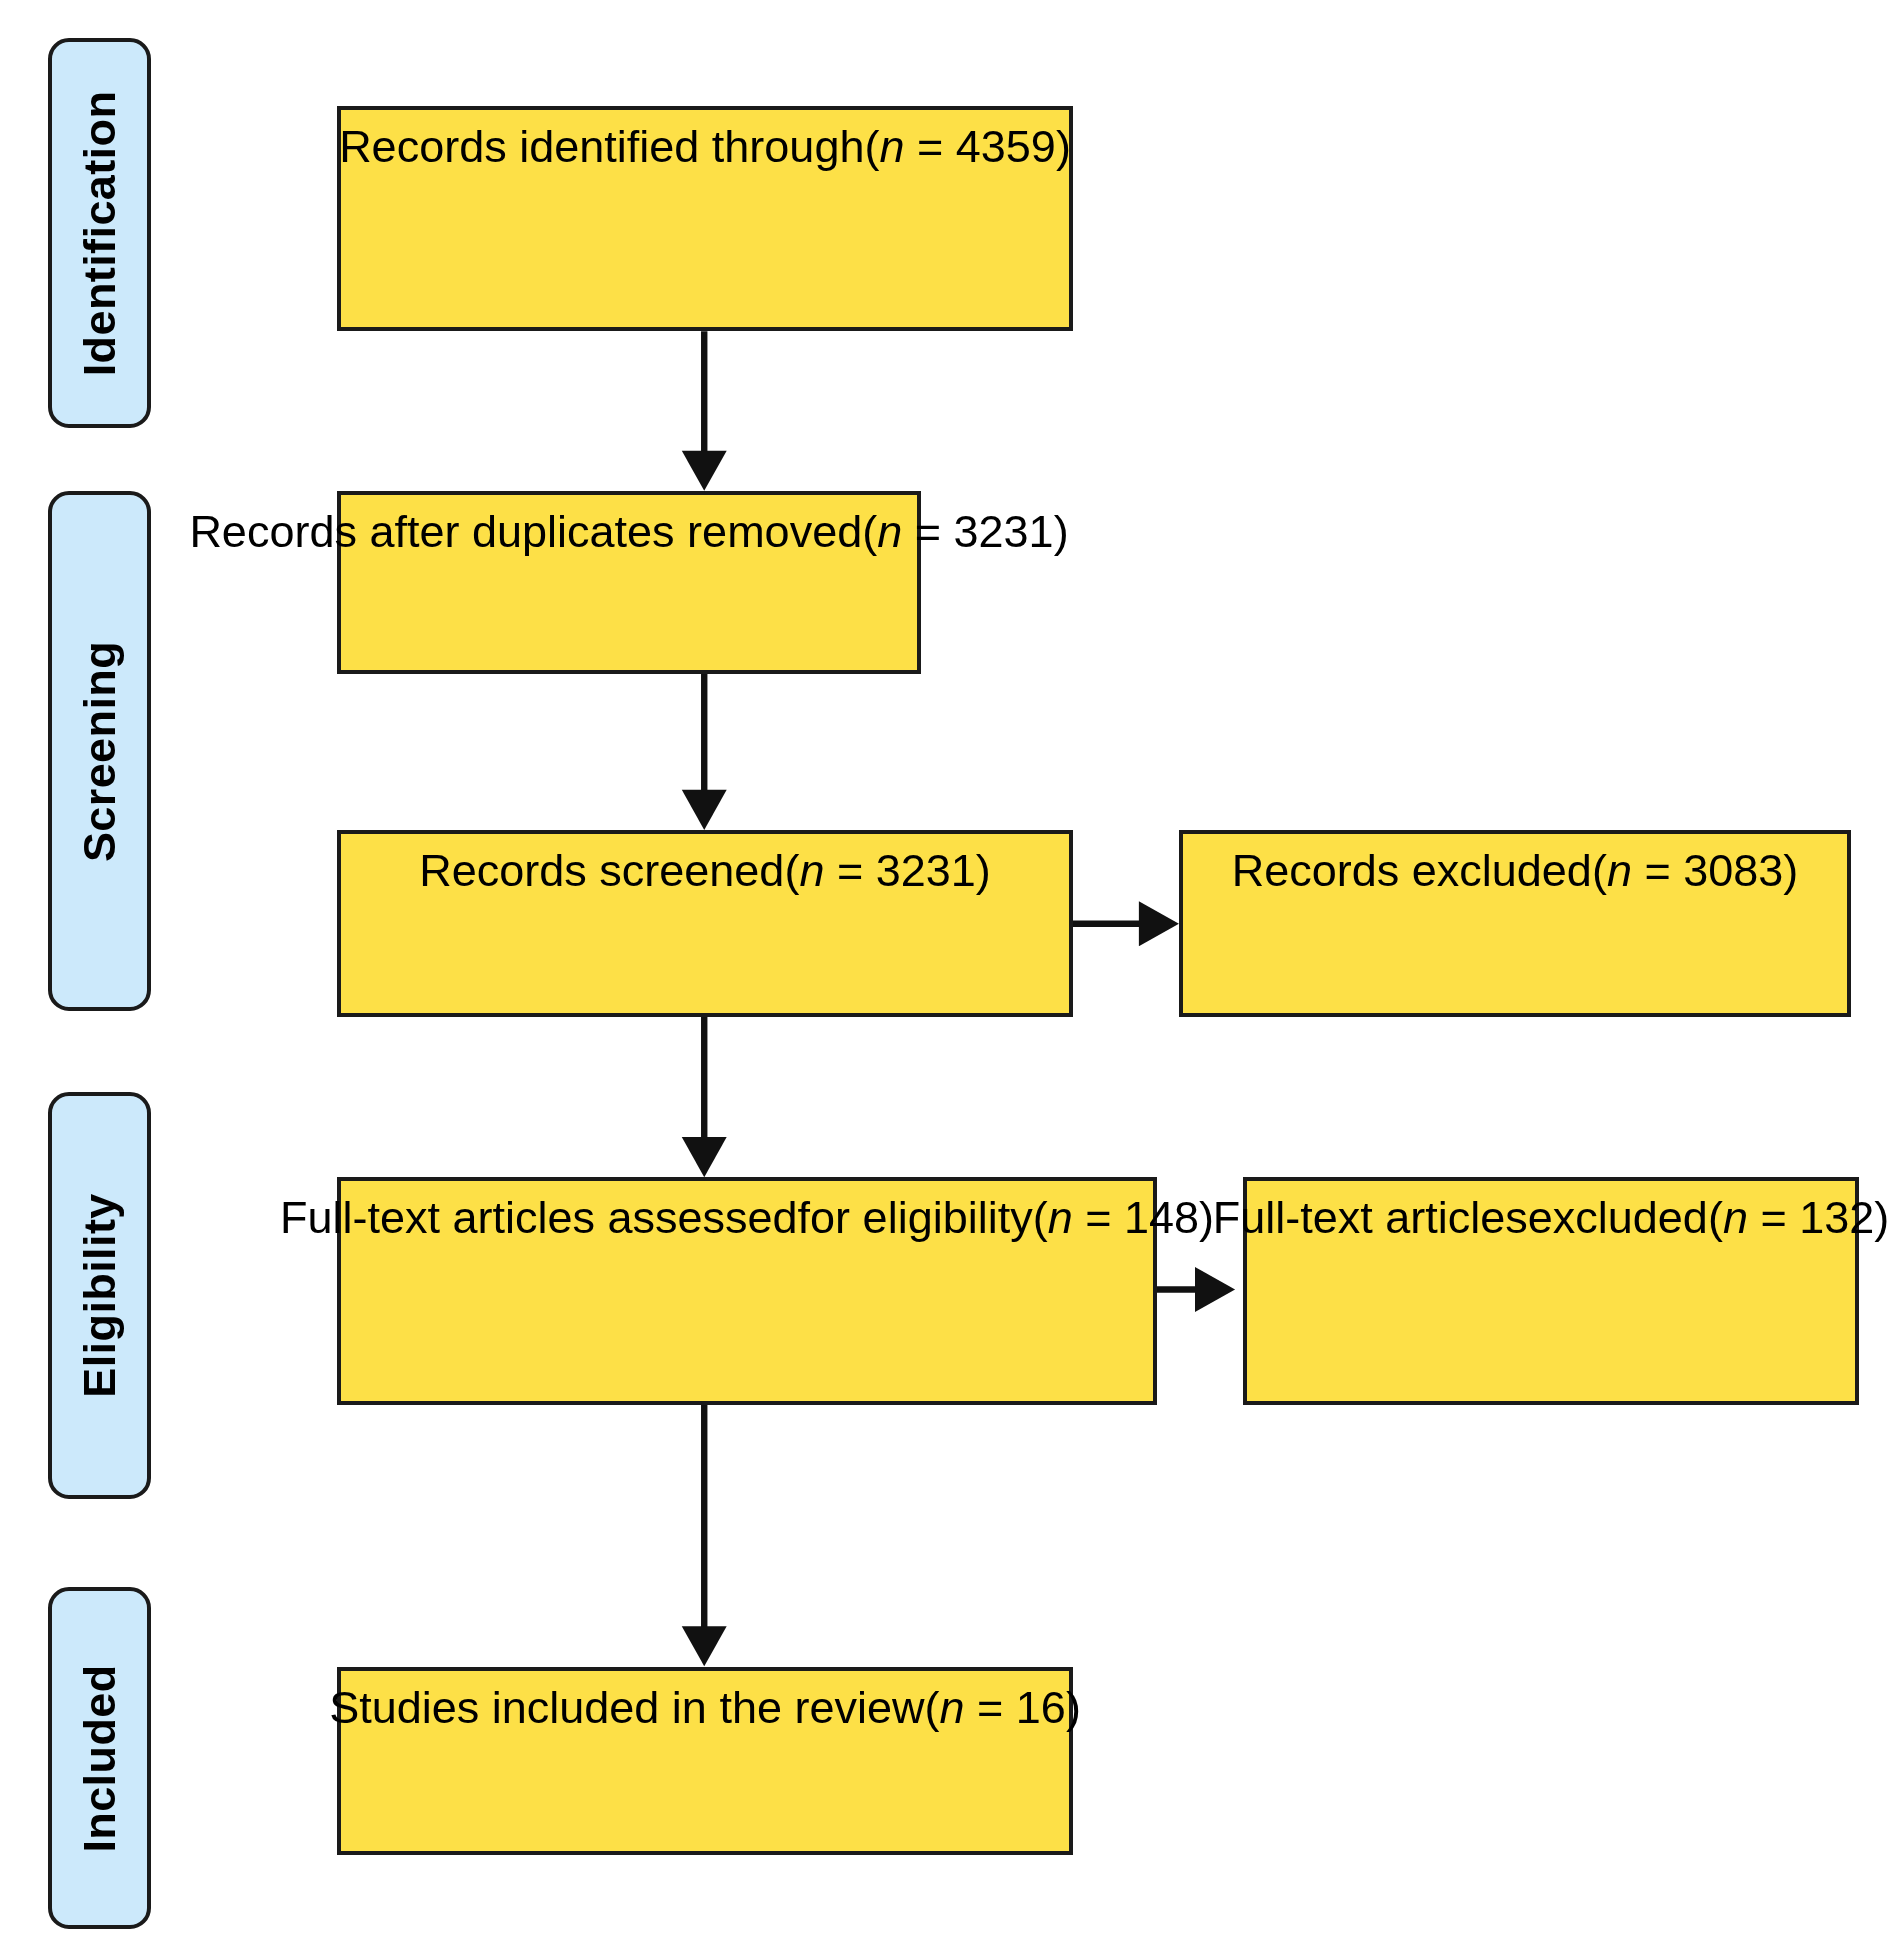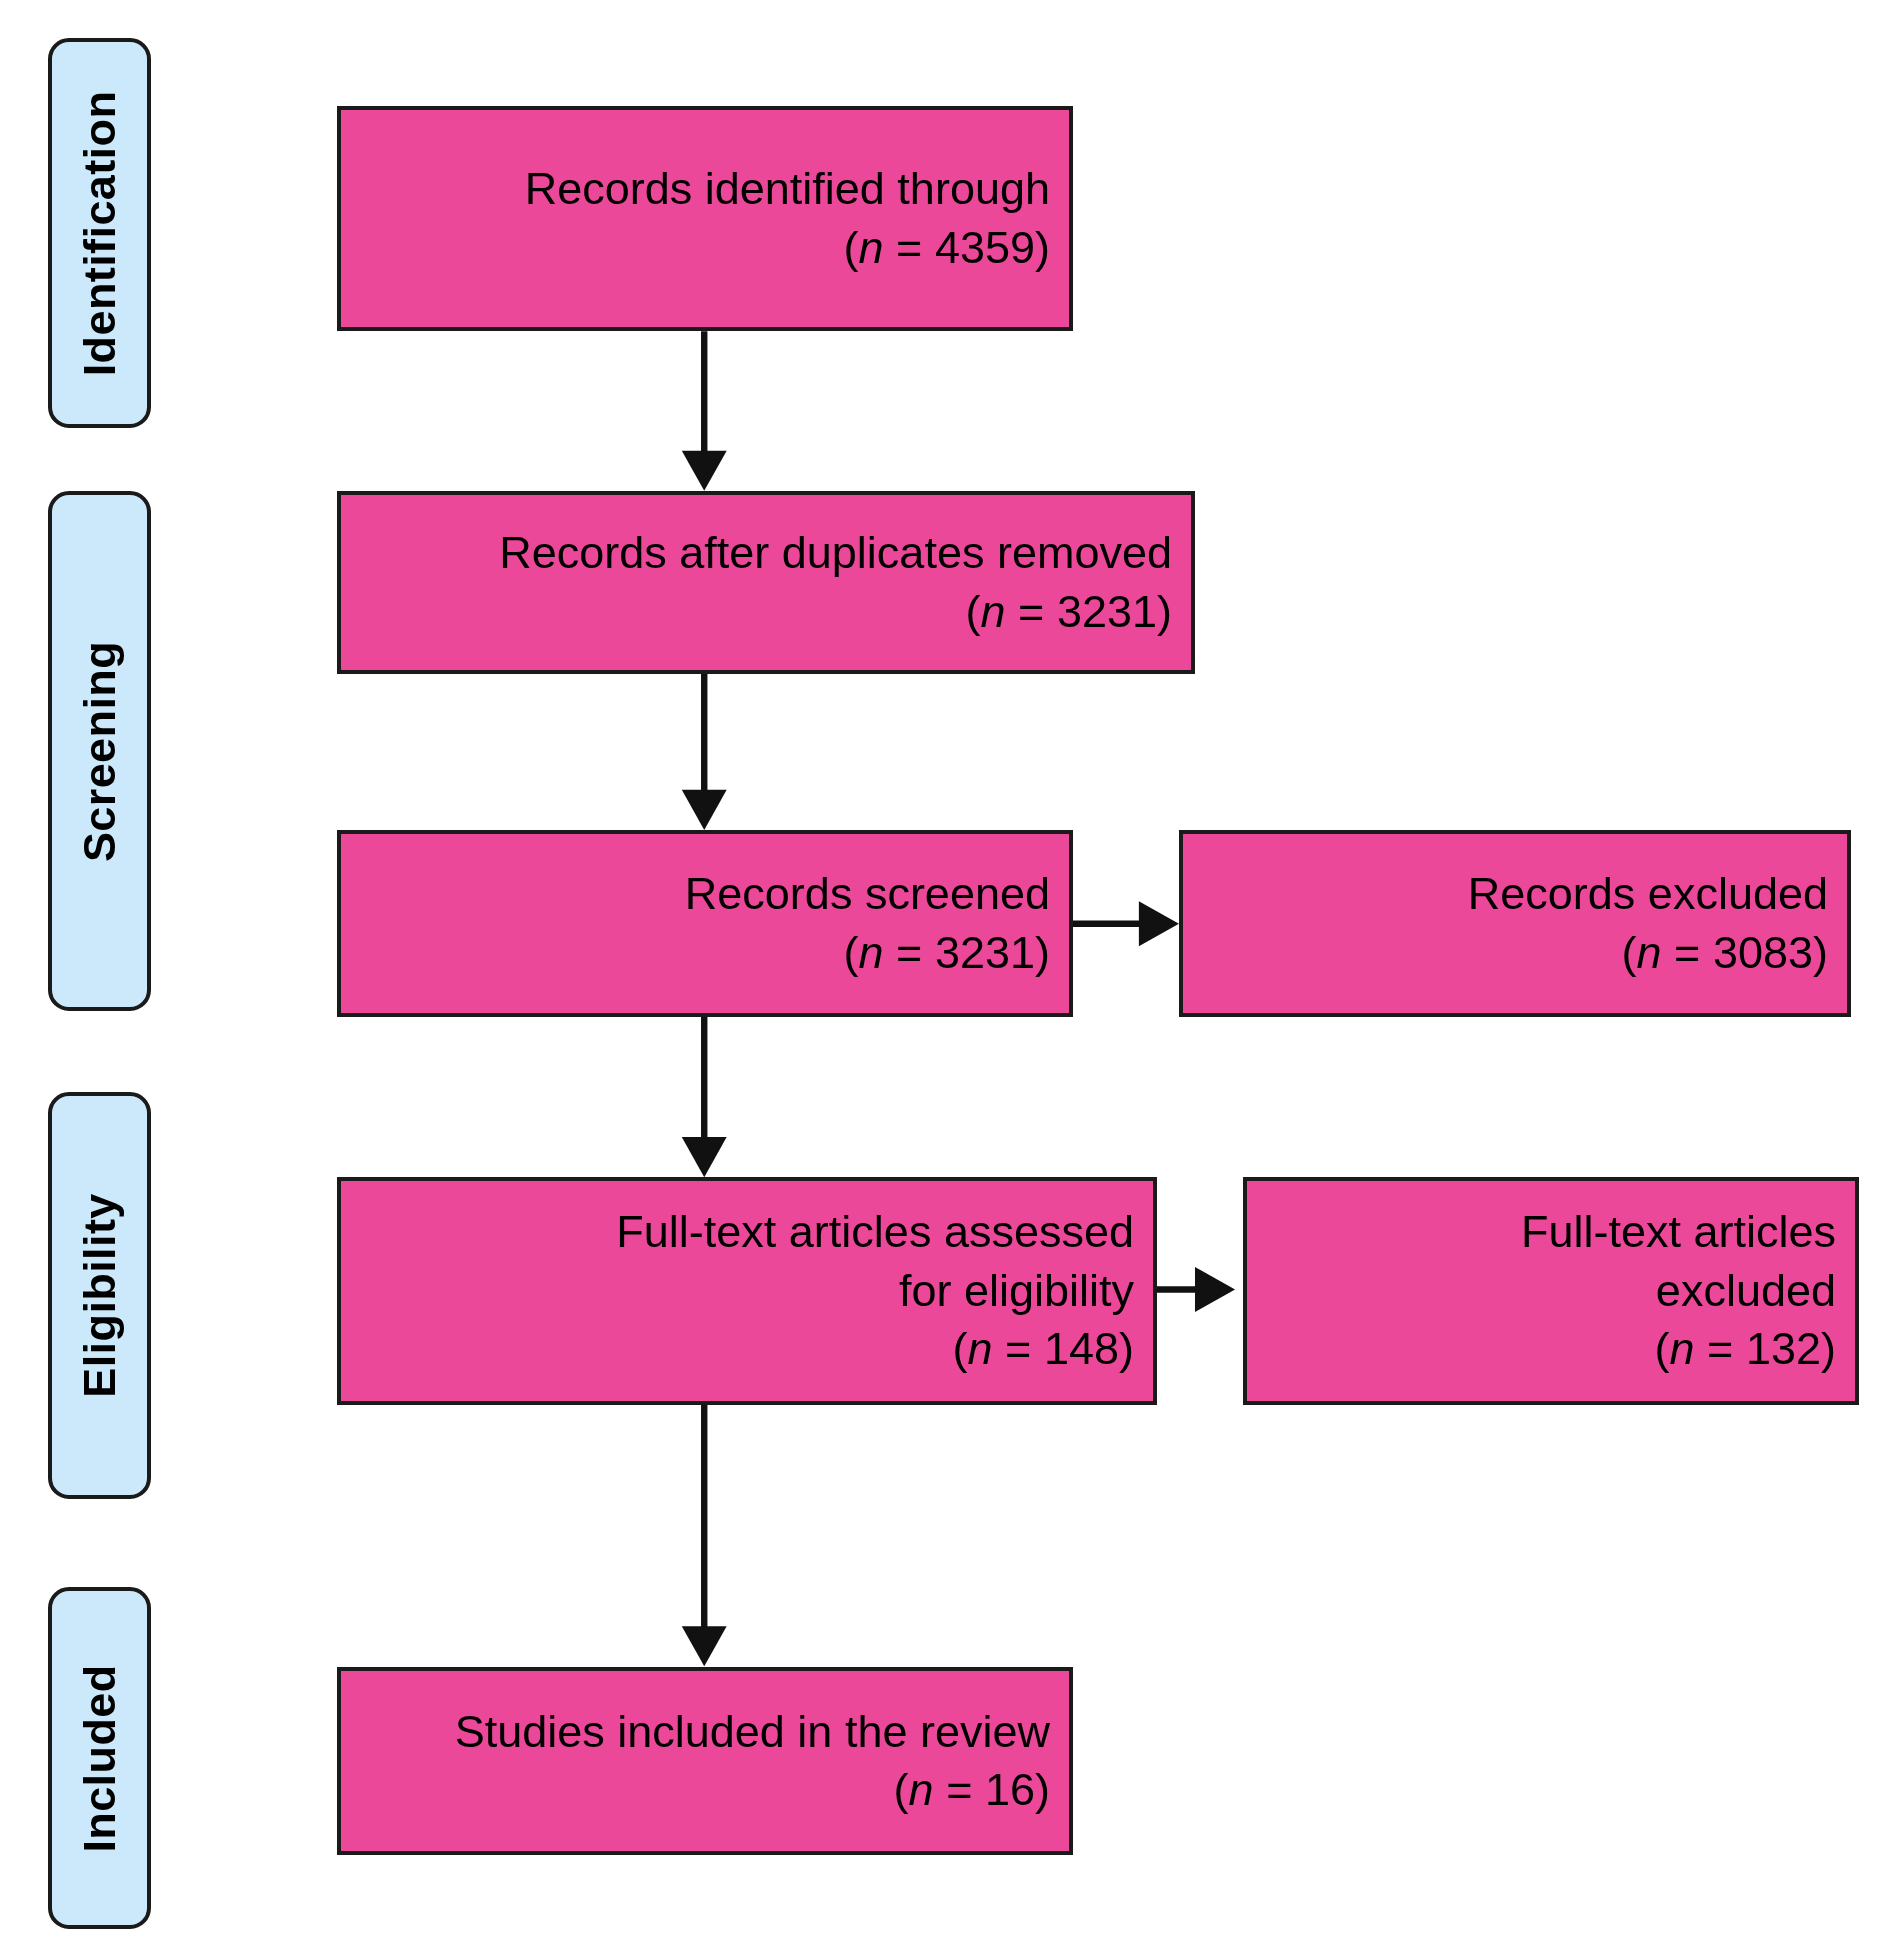--- a/index.html
+++ b/index.html
@@ -36,25 +36,25 @@
     font-size: 45px;
     letter-spacing: 0.4px;
     color: #000000;
     line-height: 1;
   }
 
   
   .flow-box {
     position: absolute;
     box-sizing: border-box;
-    background: #ec4899;
+    background: #fde047;
     border: 4px solid #1a1a1a;
     display: flex;
-    flex-direction: column;
-    align-items: flex-end;
+    flex-direction: row;
+    align-items: flex-start;
     justify-content: center;
     text-align: center;
     padding: 8px 19px;
   }
   .flow-line {
     font-size: 45px;
     line-height: 1.30;
     color: #000000;
     white-space: nowrap;
   }
@@ -126,21 +126,21 @@
     </g>
   </svg>
 
   <div class="flow-box" style="left:337px; top:106px; width:736px; height:225px;">
     <div class="flow-line">Records identified through</div>
     <div class="flow-line">
       <span>(</span><span class="ital">n</span><span> = </span><span>4359</span><span>)</span>
     </div>
   </div>
 
-  <div class="flow-box" style="left:337px; top:491px; width:858px; height:183px;">
+  <div class="flow-box" style="left:337px; top:491px; width:584px; height:183px;">
     <div class="flow-line">Records after duplicates removed</div>
     <div class="flow-line">
       <span>(</span><span class="ital">n</span><span> = </span><span>3231</span><span>)</span>
     </div>
   </div>
 
   <div class="flow-box" style="left:337px; top:830px; width:736px; height:187px;">
     <div class="flow-line">Records screened</div>
     <div class="flow-line">
       <span>(</span><span class="ital">n</span><span> = </span><span>3231</span><span>)</span>

